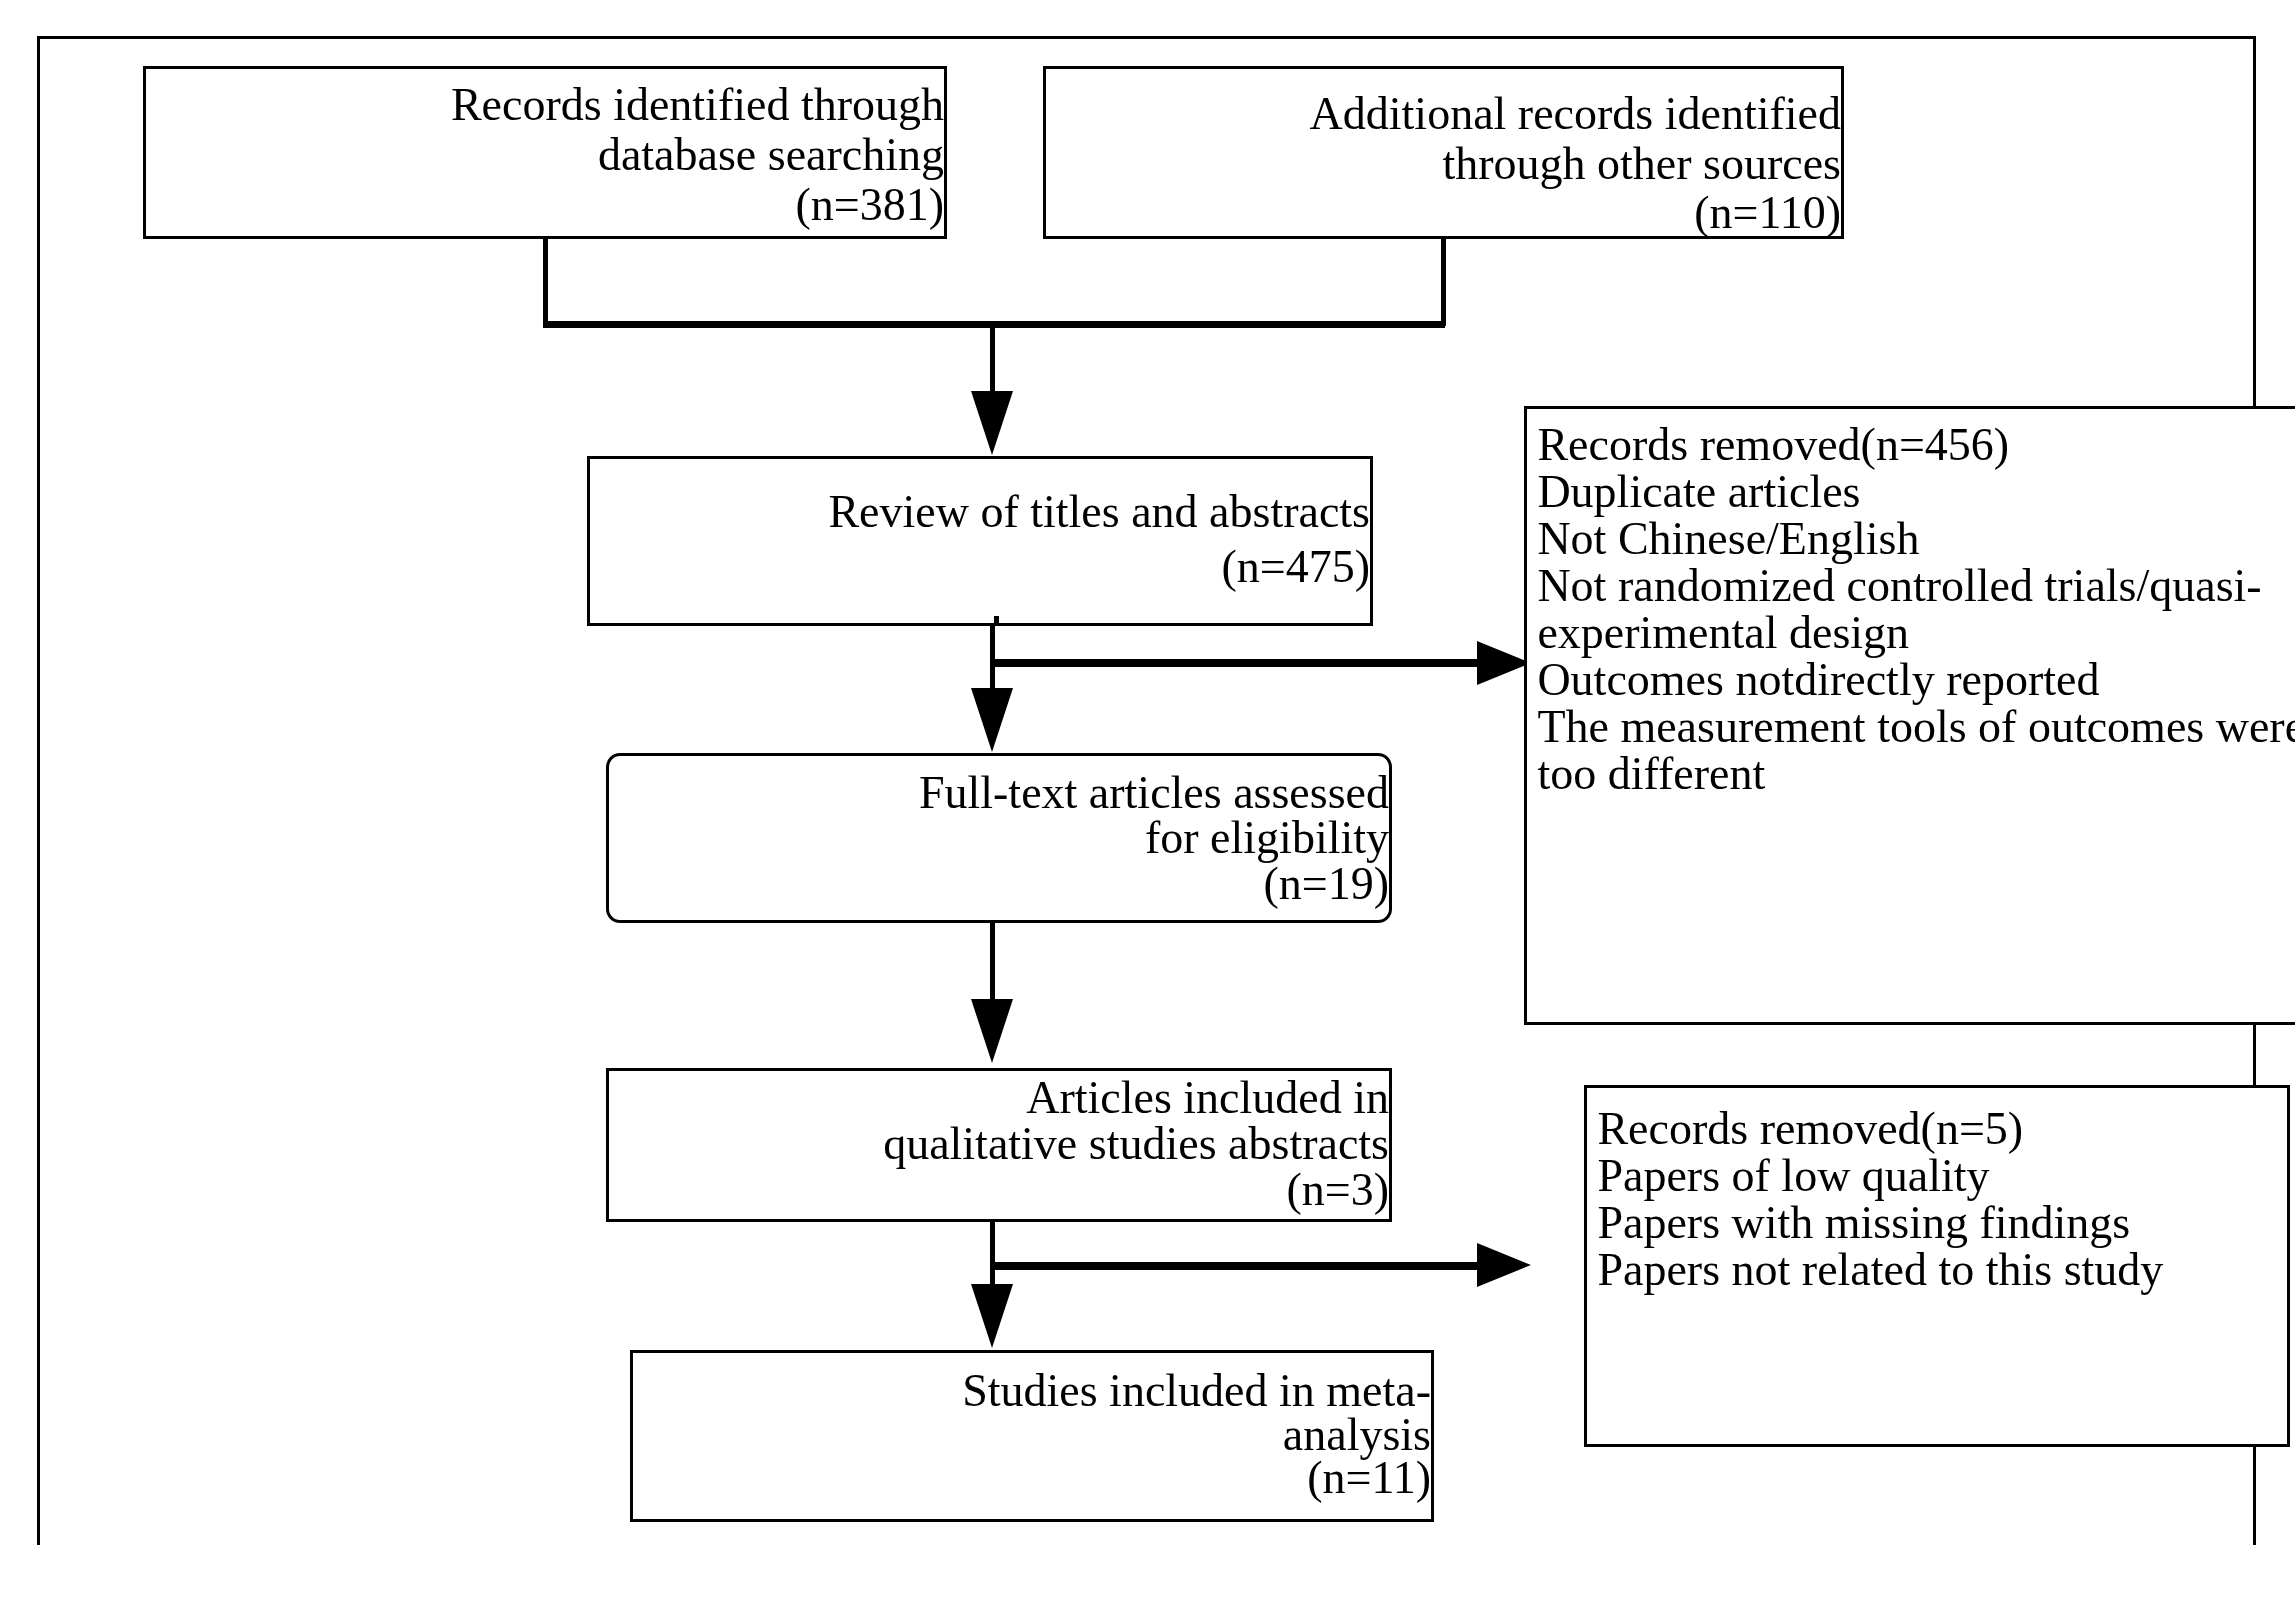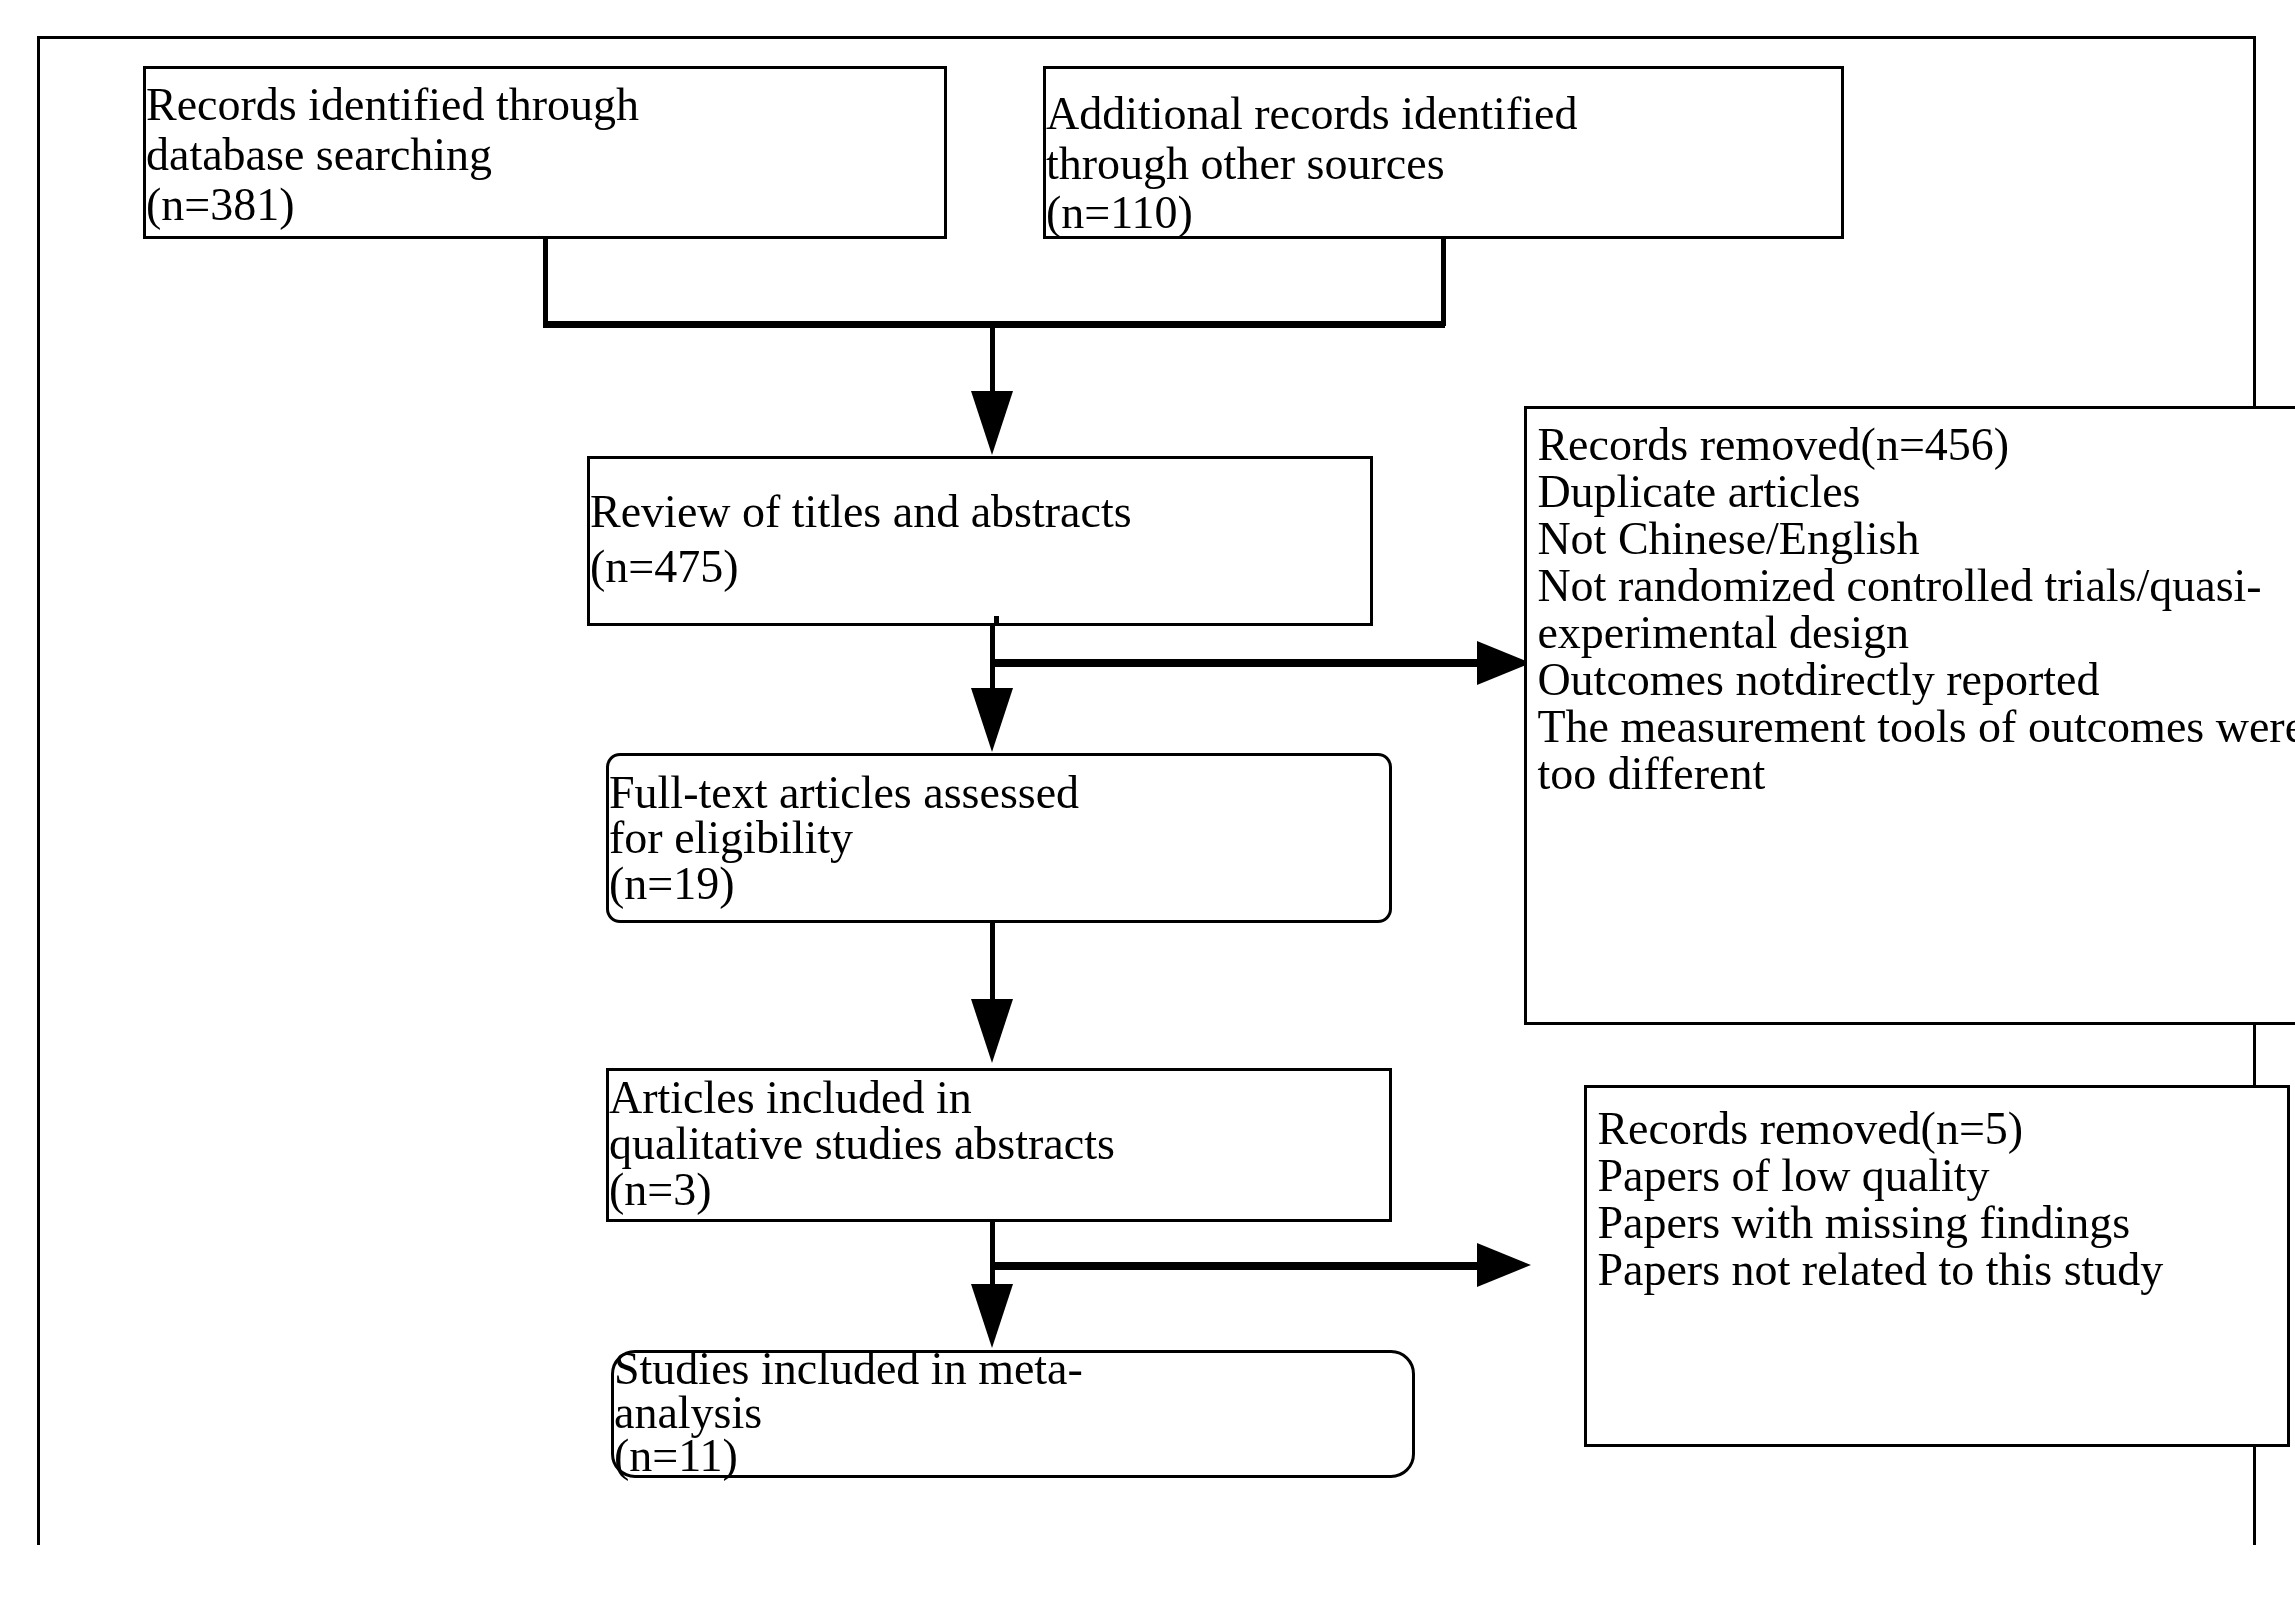--- a/index.html
+++ b/index.html
@@ -36,38 +36,38 @@
     background: #ffffff;
     display: flex;
     flex-direction: column;
     justify-content: center;
     z-index: 5;
   }
   .flow-box.center { align-items: center; }
   .flow-box .line {
     display: block;
     white-space: nowrap;
-    text-align: left;
+    text-align: right;
     font-size: 46px;
     line-height: 0.96;
   }
   .flow-box.left-align { align-items: flex-start; justify-content: flex-start; }
   .flow-box.left-align .line {
     text-align: left;
     white-space: normal;
     font-size: 46px;
     line-height: 1.02;
   }
   
   #box-database  { left:143px;  top:66px;   width:804px; height:173px; }
   #box-other     { left:1043px; top:66px;   width:801px; height:173px; }
   #box-review    { left:587px;  top:456px;  width:786px; height:170px; }
   #box-fulltext  { left:606px;  top:753px; width:786px; height:170px;border-radius:14px; }
   #box-qualitative{left:606px;  top:1068px; width:786px; height:154px; }
-  #box-meta      { left:611px;  top:1350px; width:804px; height:128px;border-radius:24px; }
+  #box-meta      { left:630px;  top:1350px; width:804px; height:172px; }
   #box-excluded-1{ left:1524px; top:406px;  width:820px;  height:619px;
                    padding:13.4px 10.4px 0 10.4px; }
   #box-excluded-2{ left:1584px; top:1085px; width:706px;  height:362px;
                    padding:18px 10.4px 0 10.4px; }
 
   
   #box-database .stack   { margin-top: 4.5px; }
   #box-other .stack      { margin-top: 22px; }
   #box-review .stack     { margin-top: -4.5px; }
   #box-fulltext .stack   { margin-top: 0px; }

